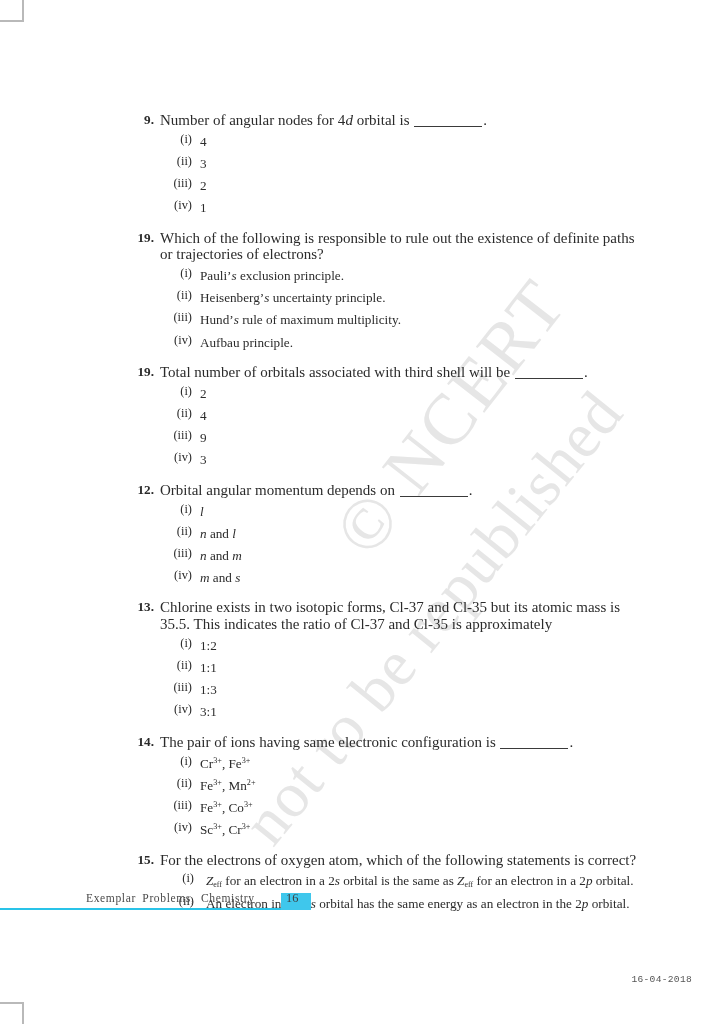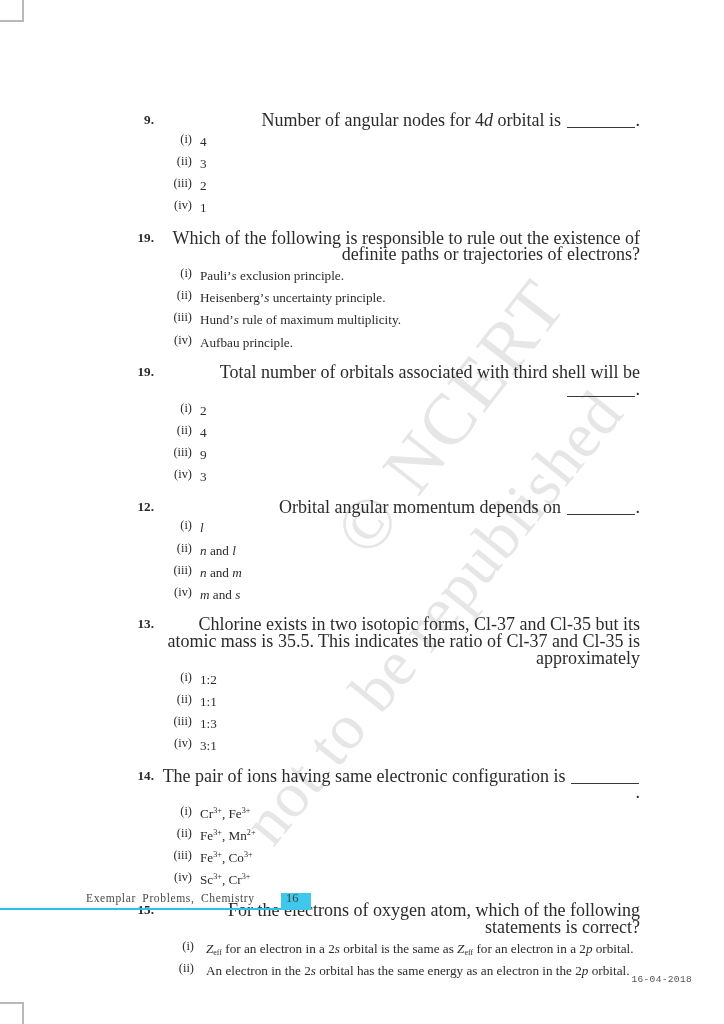--- a/index.html
+++ b/index.html
@@ -81,23 +81,23 @@
   .q-num {
     position: absolute;
     left: 128px;
     top: 0;
     width: 26px;
     text-align: right;
     font-weight: bold;
     font-size: 13.2px;
   }
   .q-text {
-    font-size: 18px;
+    font-size: 15px;
     line-height: 16.8px;
-    text-align: right;
+    text-align: left;
   }
 
   .options {
     margin-top: 3px;
   }
   .option {
     position: relative;
     padding-left: 40px;
     margin-bottom: 3.5px;
     min-height: 16px;

